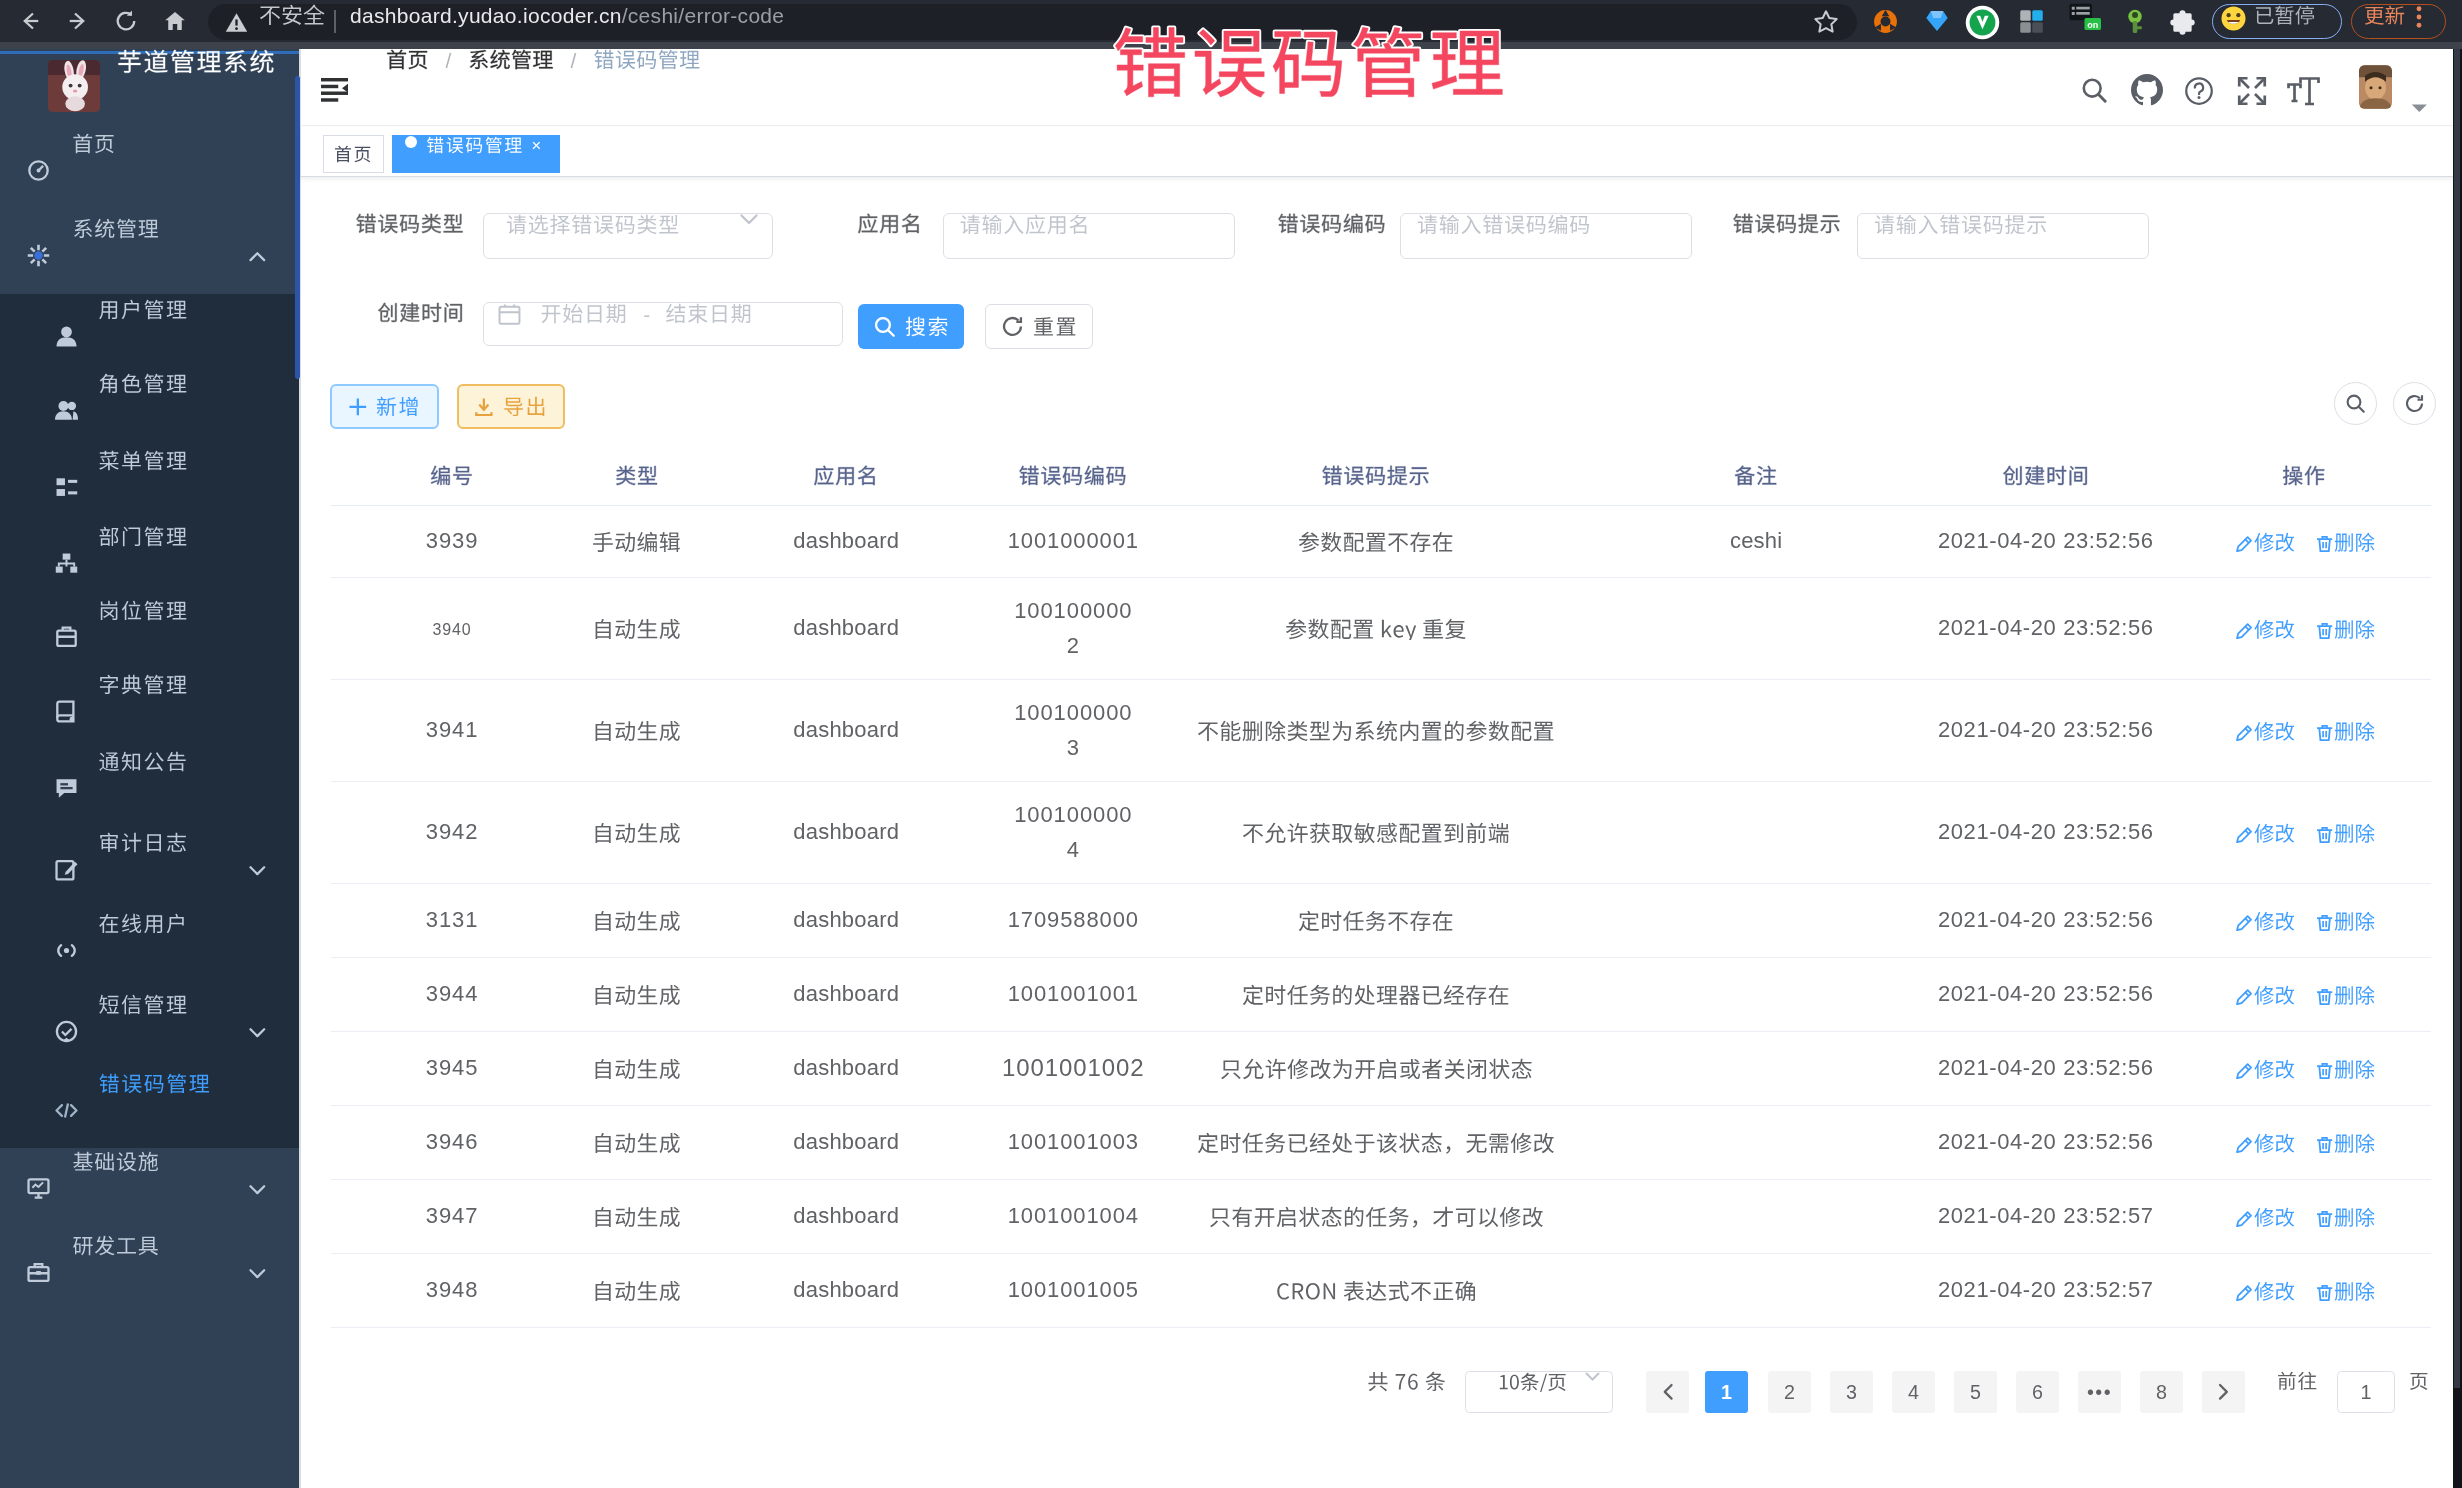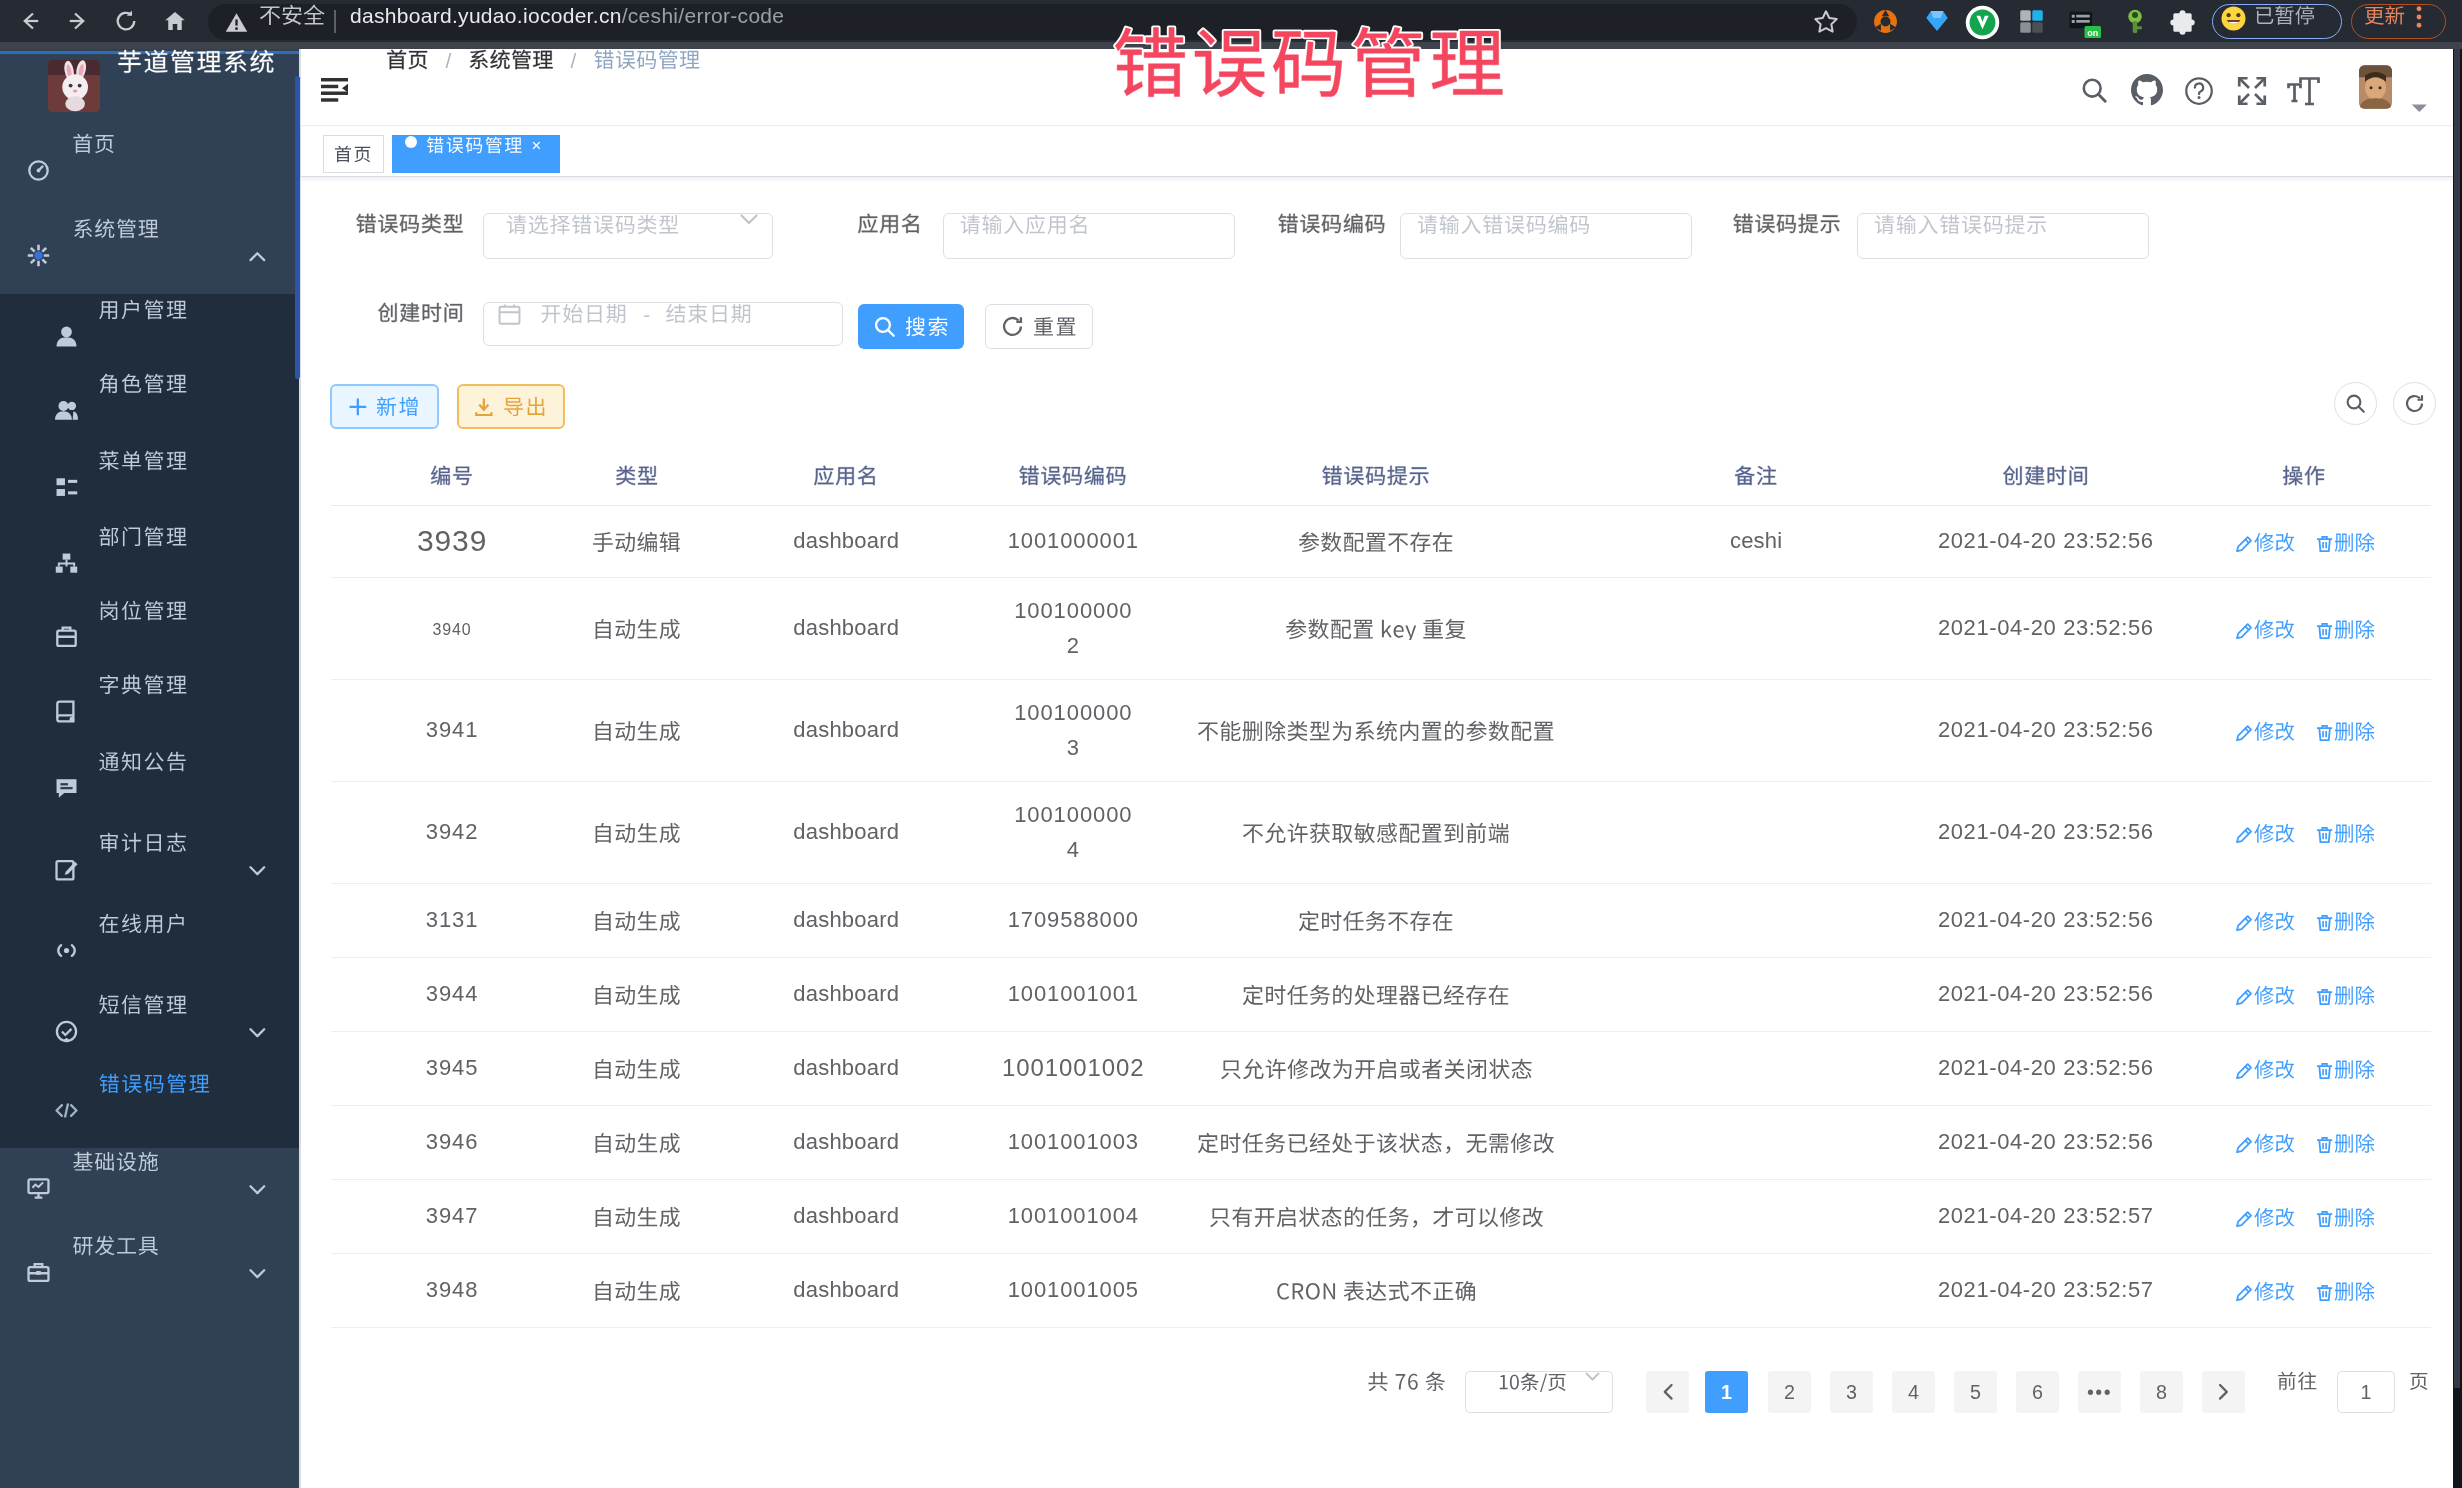--- a/index.html
+++ b/index.html
@@ -243,21 +243,21 @@
     </svg>
   </div>
 <div class="ab" style="left:2018px;top:7.6px">
     <svg width="27" height="27" viewBox="0 0 36 36" style="">
       <rect x="3" y="3" width="14" height="14" rx="2" fill="#aeb3b8"></rect>
       <rect x="19" y="3" width="14" height="14" rx="2" fill="#22b0ec"></rect>
       <rect x="3" y="19" width="14" height="14" rx="2" fill="#8a8f94"></rect>
       <rect x="19" y="19" width="14" height="14" rx="2" fill="#4a5056"></rect>
     </svg>
   </div>
-<div class="ab" style="left:2068px;top:8px">
+<div class="ab" style="left:2068px;top:0">
     <svg width="33" height="33" viewBox="0 0 44 44" style="">
       <rect x="2" y="5" width="30" height="22" rx="2" fill="#111418"></rect>
       <rect x="5" y="9" width="4" height="4" fill="#9aa0a6"></rect>
       <rect x="11" y="9" width="18" height="3.6" fill="#9aa0a6"></rect>
       <rect x="5" y="16" width="4" height="4" fill="#9aa0a6"></rect>
       <rect x="11" y="16" width="18" height="3.6" fill="#9aa0a6"></rect>
       <rect x="22" y="24" width="22" height="16" rx="2" fill="#27bf46"></rect>
       <text x="33" y="37" font-size="12" font-weight="bold" fill="#fff" text-anchor="middle" font-family="Liberation Sans">on</text>
     </svg>
   </div>
@@ -1012,21 +1012,21 @@
               </g>
             </svg></th>
           <th><svg class="z" width="44" height="21" viewBox="0 0 58.0 28" fill="#57648c">
               <g transform="translate(0,24.6) scale(0.02800,-0.02800)" stroke="#57648c" stroke-width="16">
                 <use href="#u64cd" x="0"></use>
                 <use href="#u4f5c" x="1036"></use>
               </g>
             </svg></th>
         </tr>
         <tr style="height:72px;border-bottom:1.5px solid #ebeef5">
-          <td><span style="font-size:30px;letter-spacing:0.9px">3939</span></td>
+          <td><span style="font-size:22px;letter-spacing:0.9px">3939</span></td>
           <td><svg class="z" width="89" height="22" viewBox="0 0 118.0 29" fill="#606266">
               <g transform="translate(0,25.5) scale(0.02900,-0.02900)">
                 <use href="#u624b" x="0"></use>
                 <use href="#u52a8" x="1017"></use>
                 <use href="#u7f16" x="2034"></use>
                 <use href="#u8f91" x="3052"></use>
               </g>
             </svg></td>
           <td><span style="font-size:22px;letter-spacing:0.2px">dashboard</span></td>
           <td><span style="font-size:22px;letter-spacing:0.9px">1001000001</span></td>

